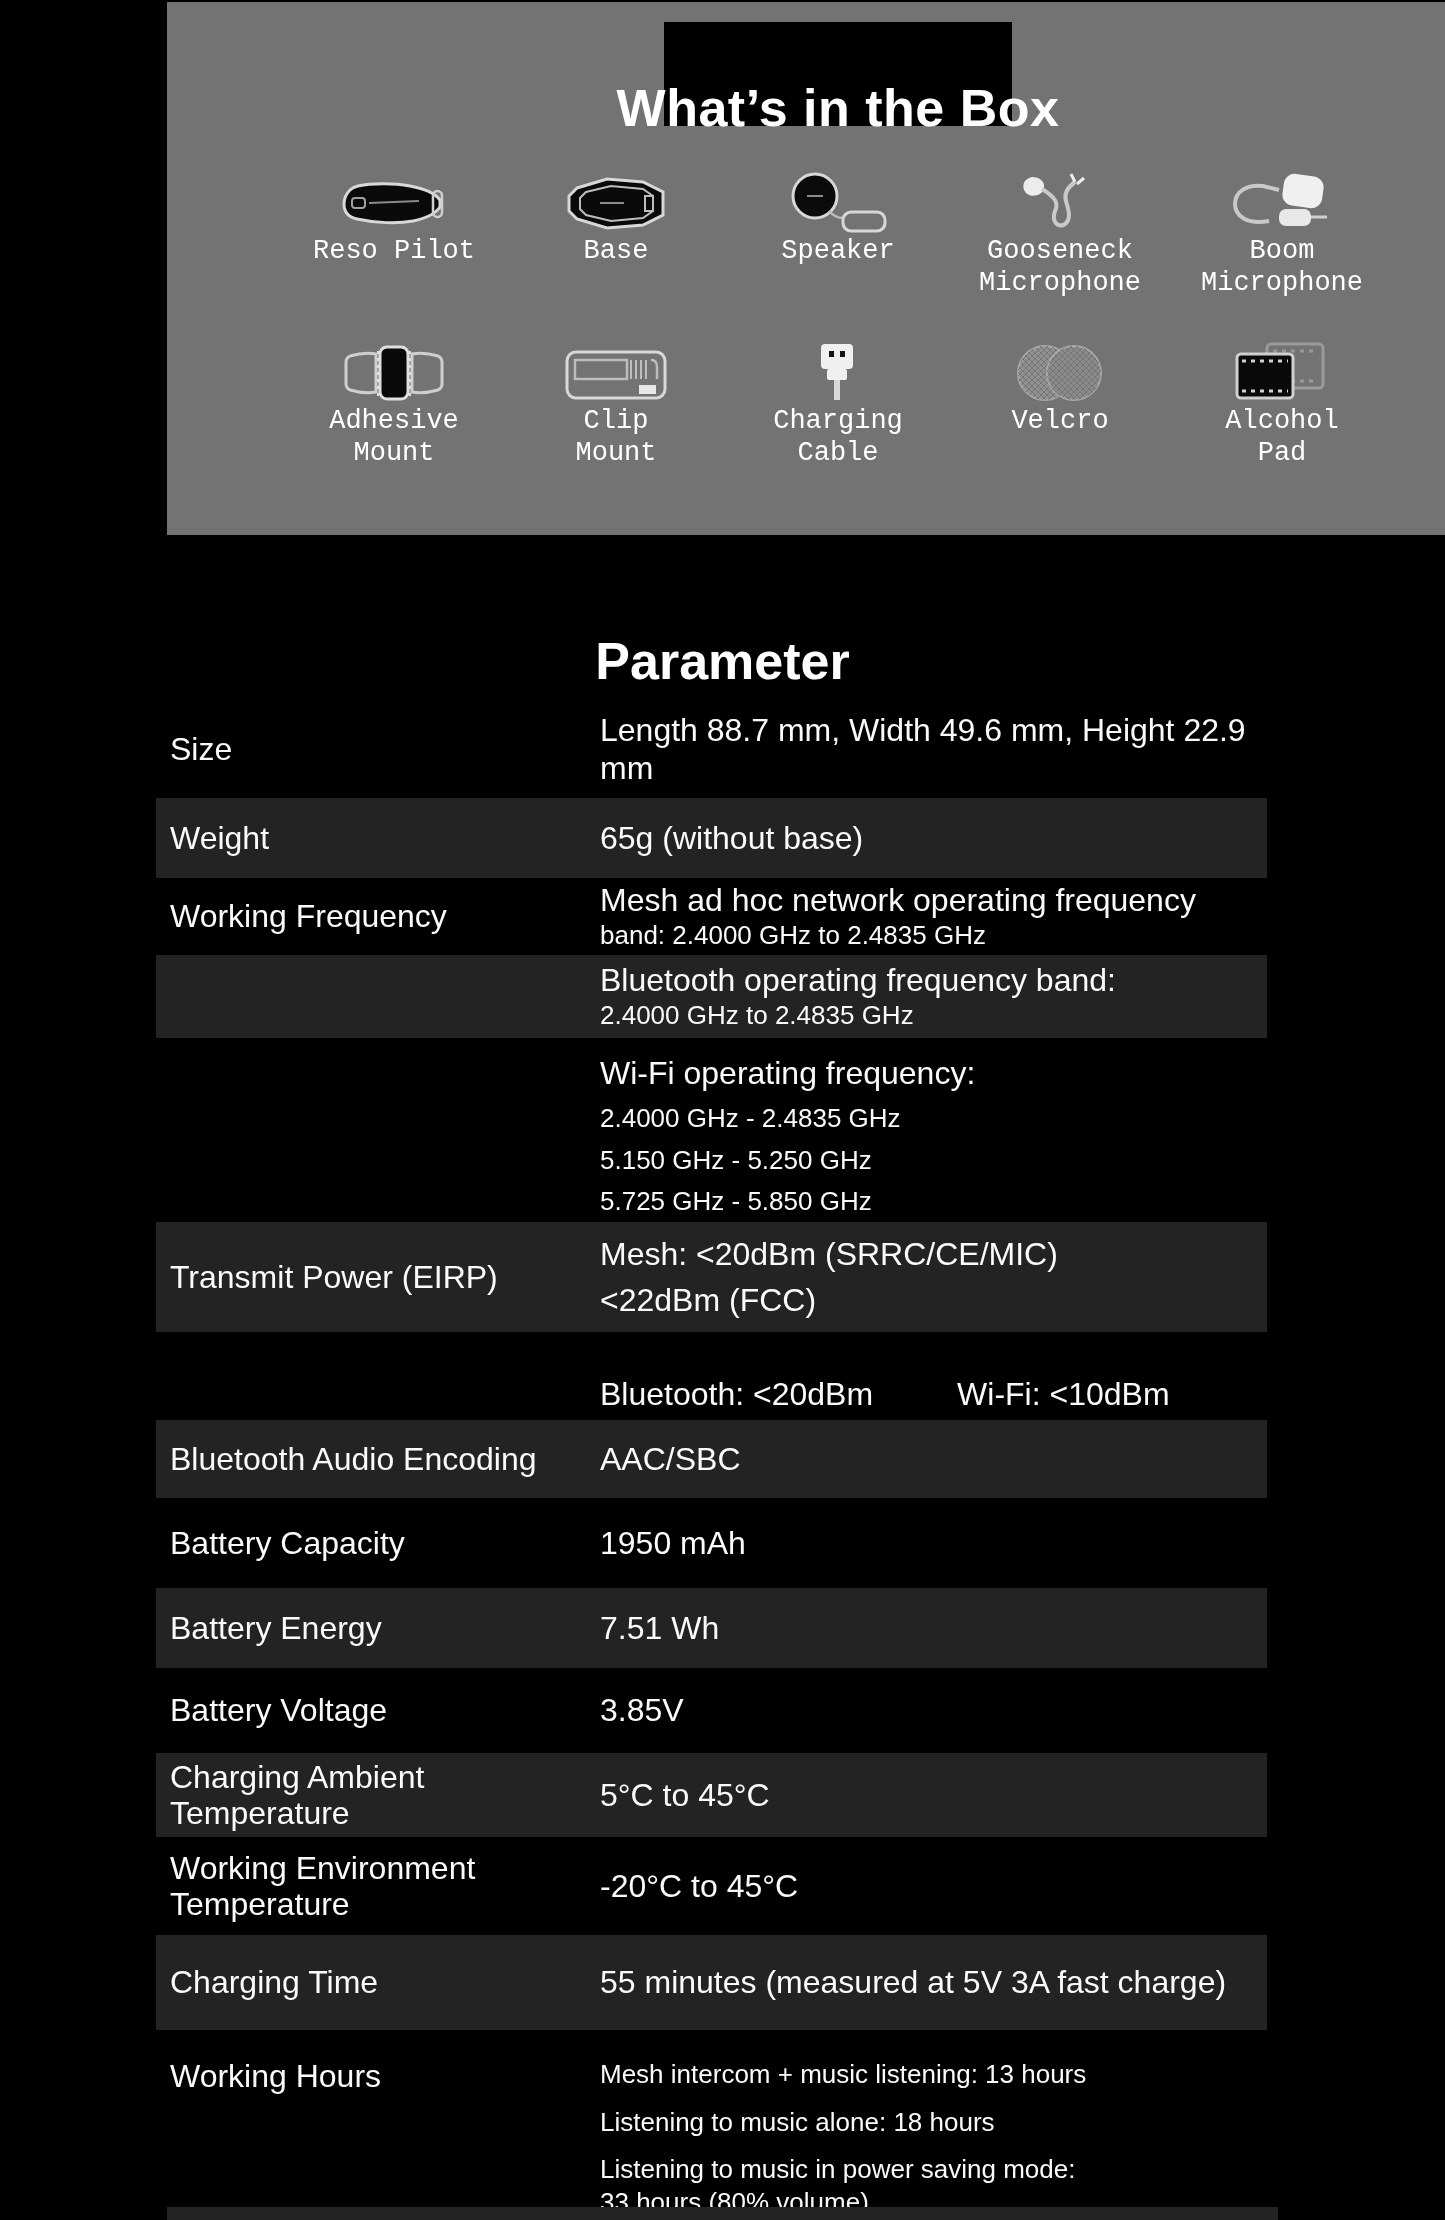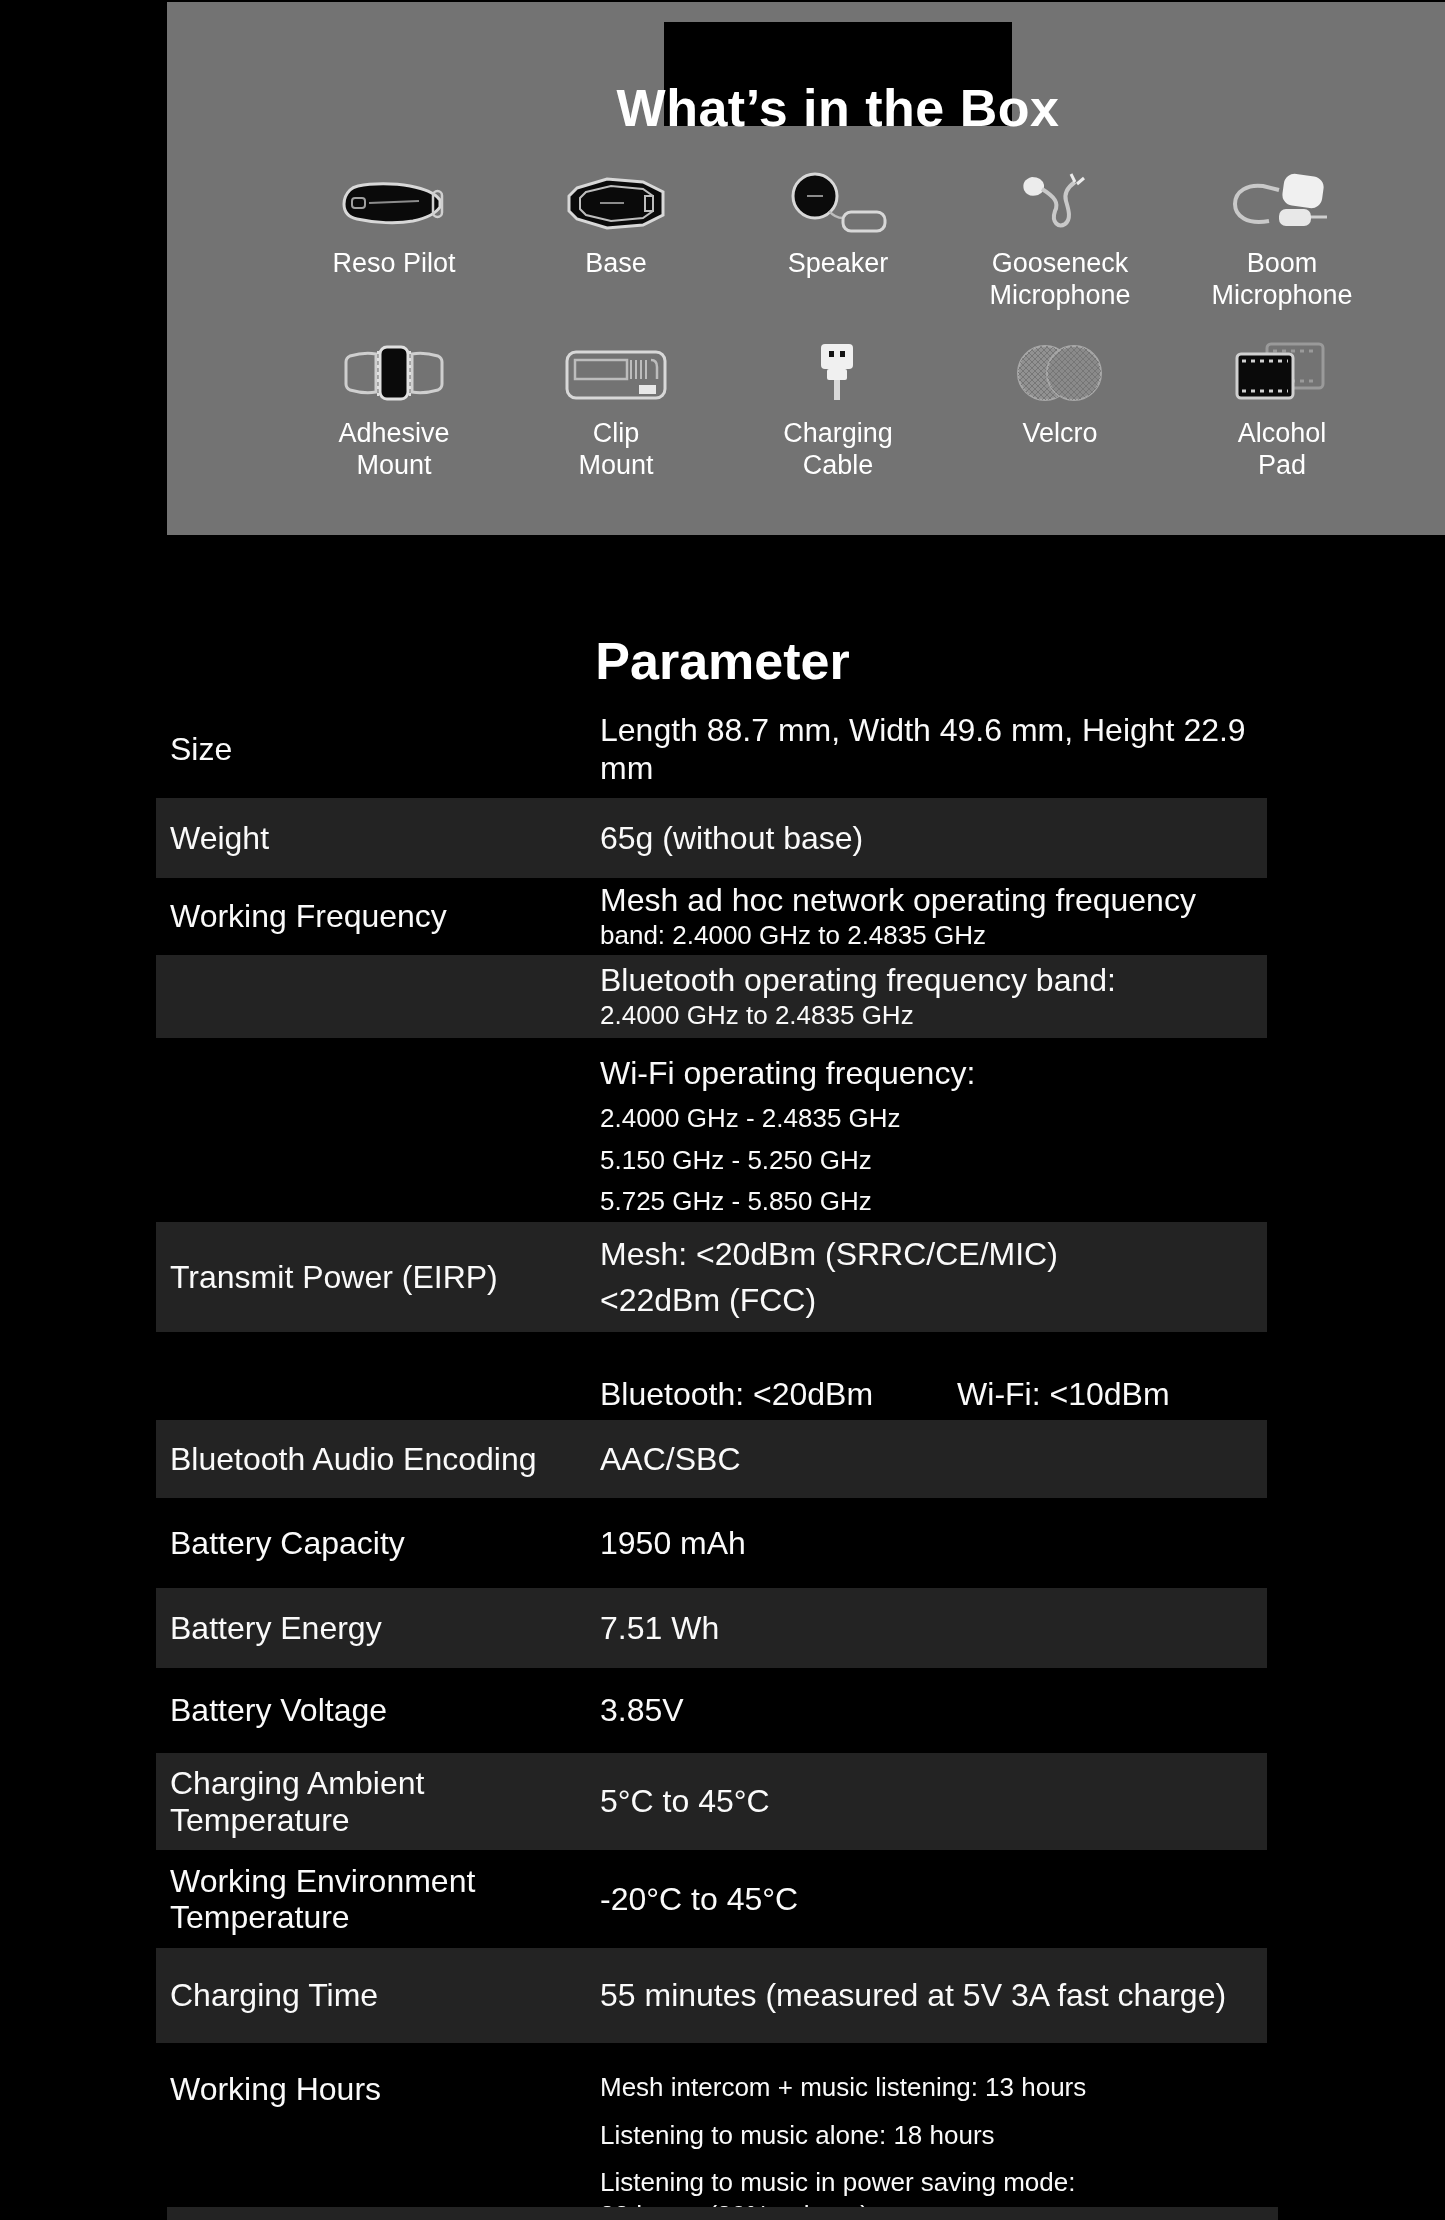--- a/index.html
+++ b/index.html
@@ -10,21 +10,21 @@
   }
   
   .wib-panel{position:absolute;left:167px;top:2px;width:1342px;height:533px;background:#737373;}
   .wib-titlebox{position:absolute;left:50%;transform:translateX(-50%);top:20px;width:348px;height:104px;background:#000;}
   .wib-title{position:absolute;left:0;top:40px;width:100%;text-align:center;font-size:52px;line-height:1.2;color:#fff;letter-spacing:0.5px;}
   .wib-row{position:absolute;left:0;width:100%;display:flex;justify-content:center;}
   .wib-row.r1{top:168px;}
   .wib-row.r2{top:338px;}
   .wib-item{flex:0 0 222px;display:flex;flex-direction:column;align-items:center;}
   .wib-iconbox{height:66px;display:flex;align-items:center;justify-content:center;}
-  .wib-label{margin-top:12px;text-align:center;font-size:27px;line-height:1.17;color:#fff;}
+  .wib-label{text-align:center;font-size:27px;line-height:1.17;color:#fff;font-family:Liberation Mono, monospace;}
   .wib-label span{display:block;}
   svg{display:block;}
   
   .param-title{position:absolute;left:0;top:588px;width:100%;text-align:center;font-size:52px;color:#fff;}
   .param-table{position:absolute;left:156px;top:700px;width:1111px;}
   .row{display:flex;align-items:center;box-sizing:border-box;}
   .row.shaded{background:#232323;}
   .lbl{flex:0 0 444px;box-sizing:border-box;padding-left:14px;font-size:32px;line-height:1.13;}
   .lbl span{display:block;}
   .val{flex:1 1 auto;box-sizing:border-box;padding-right:10px;}
@@ -310,21 +310,21 @@
 
   <div class="row" style="height:85px">
     <div class="lbl">
         <span>Battery Voltage</span>
       </div>
     <div class="val">
         <span class="v-main">3.85V</span>
       </div>
   </div>
 
-  <div class="row shaded" style="height:97px">
+  <div class="row shaded" style="height:84px">
     <div class="lbl">
       <span>Charging Ambient</span>
         <span>Temperature</span>
     </div>
     <div class="val">
         <span class="v-main">5°C to 45°C</span>
       </div>
   </div>
 
   <div class="row" style="height:98px">

